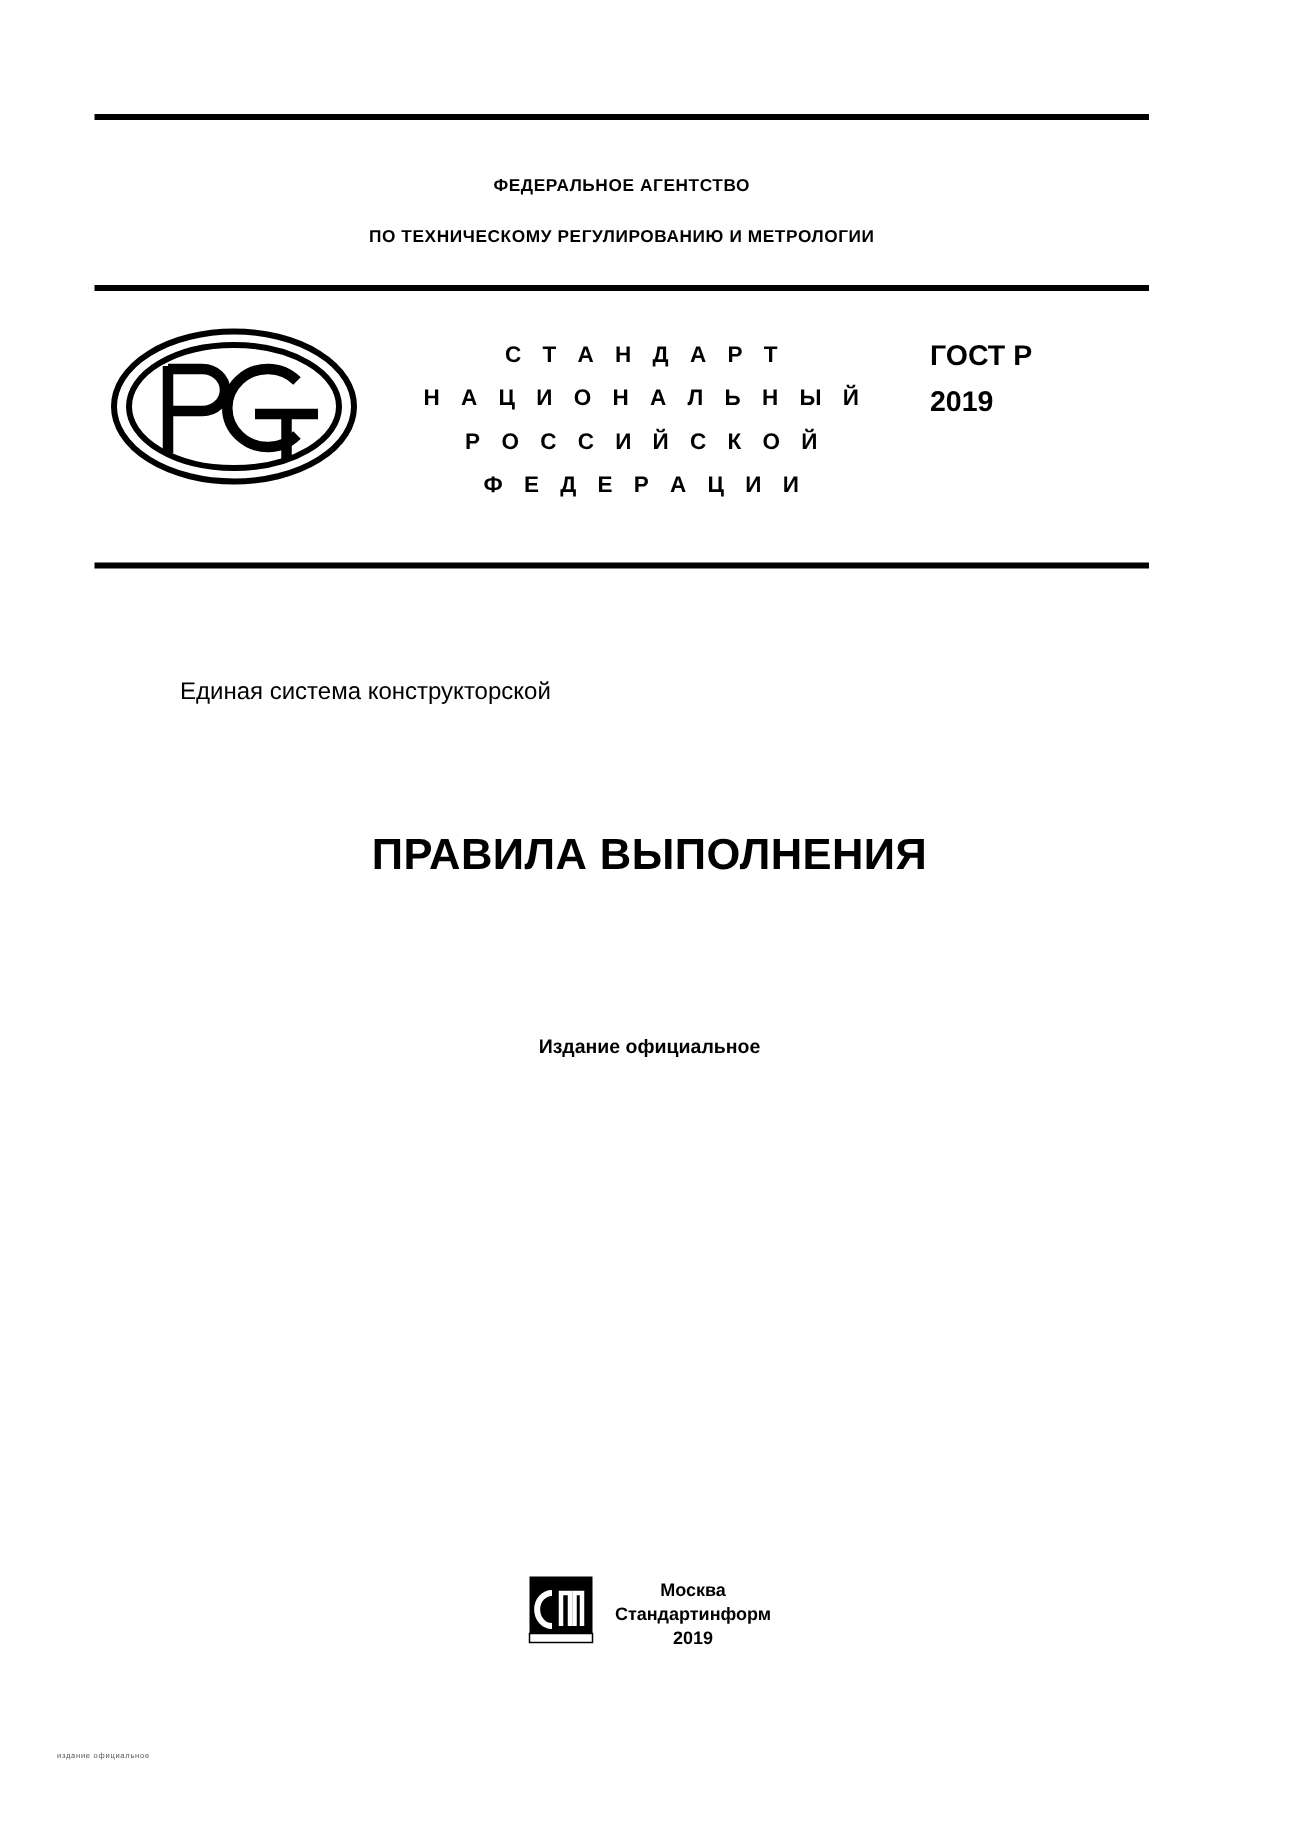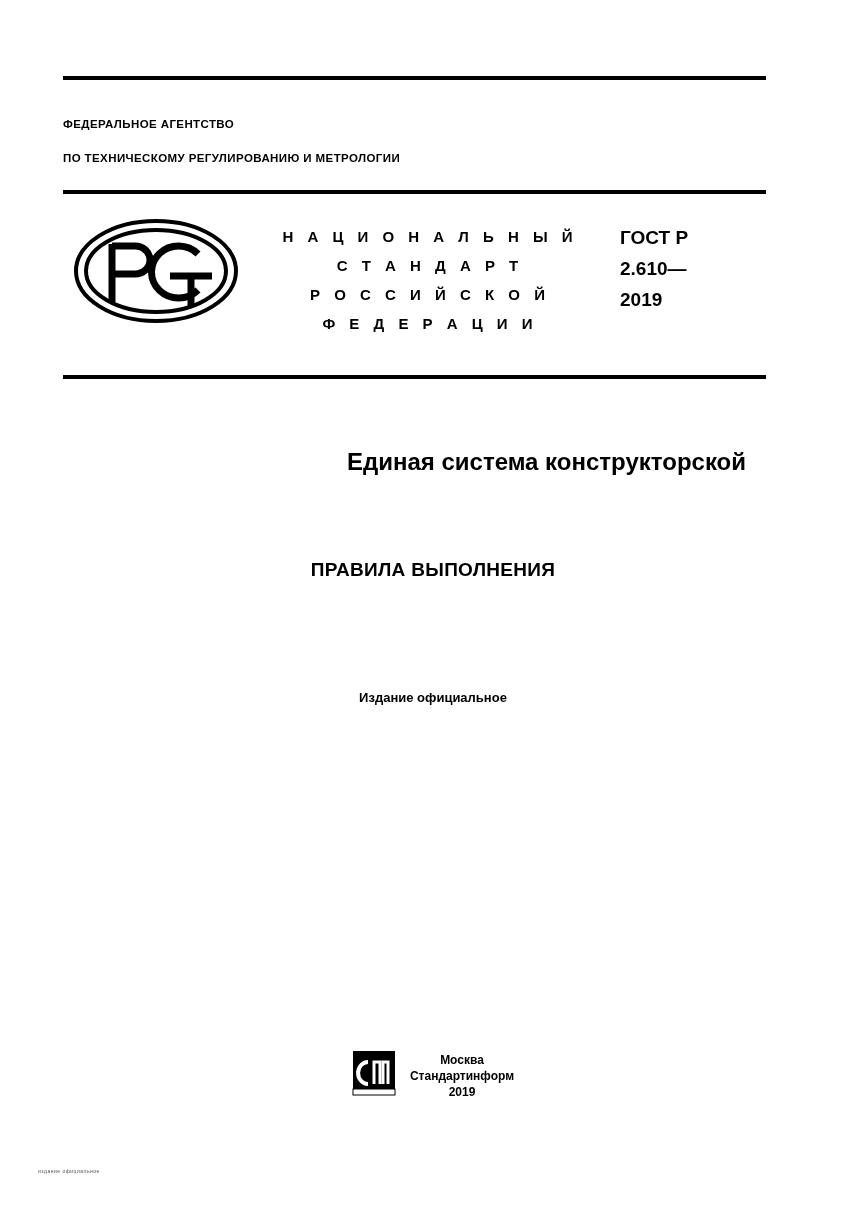--- a/index.html
+++ b/index.html
@@ -33,20 +33,21 @@
   }
   .rule-top    { top: 76px;  height: 4px; }
   .rule-second { top: 190px; height: 4px; }
   .rule-third  { top: 375px; height: 4px; }
 
   
   .agency {
     position: absolute;
     left: 63px;
     width: 703px;
+    text-align: center;
     font-size: 11.5px;
     font-weight: bold;
     letter-spacing: 0.4px;
   }
   .agency-line1 { top: 118px; }
   .agency-line2 { top: 152px; }
 
   
   .emblem {
     position: absolute;
@@ -80,32 +81,32 @@
     line-height: 31px;
     text-align: left;
   }
 
   
   .subtitle {
     position: absolute;
     left: 120px;
     top: 446px;
     width: 626px;
-    text-align: right;
-    font-size: 24px;
-    font-weight: bold;
+    text-align: left;
+    font-size: 16px;
+    font-weight: normal;
     line-height: 31px;
   }
   .main-title {
     position: absolute;
     left: 80px;
     top: 550px;
     width: 706px;
     text-align: center;
-    font-size: 19px;
+    font-size: 29px;
     font-weight: bold;
     line-height: 40px;
     letter-spacing: 0.3px;
   }
   .official {
     position: absolute;
     left: 120px;
     top: 690px;
     width: 626px;
     text-align: center;
@@ -168,29 +169,28 @@
       <path d="M40 30 L63 30 A15 14 0 0 1 63 58 L40 58" fill="none" stroke="#000" stroke-width="7"></path>
 
       <path d="M126 38 A27 26 0 1 0 126 74" fill="none" stroke="#000" stroke-width="7"></path>
 
       <path d="M98 60 L140 60" fill="none" stroke="#000" stroke-width="7"></path>
       <path d="M119 60 L119 90" fill="none" stroke="#000" stroke-width="7"></path>
     </svg>
   </div>
 
   <div class="ns-block">
+    <div>С Т А Н Д А Р Т</div>
     <div>Н А Ц И О Н А Л Ь Н Ы Й</div>
-    <div>С Т А Н Д А Р Т</div>
     <div>Р О С С И Й С К О Й</div>
     <div>Ф Е Д Е Р А Ц И И</div>
   </div>
 
   <div class="gost-block">
     <div>ГОСТ Р</div>
-    <div>2.610—</div>
     <div>2019</div>
   </div>
 
   <div class="rule rule-third"></div>
 
   <div class="subtitle">
     <div>Единая система конструкторской</div>
   </div>
 
   <div class="main-title">

